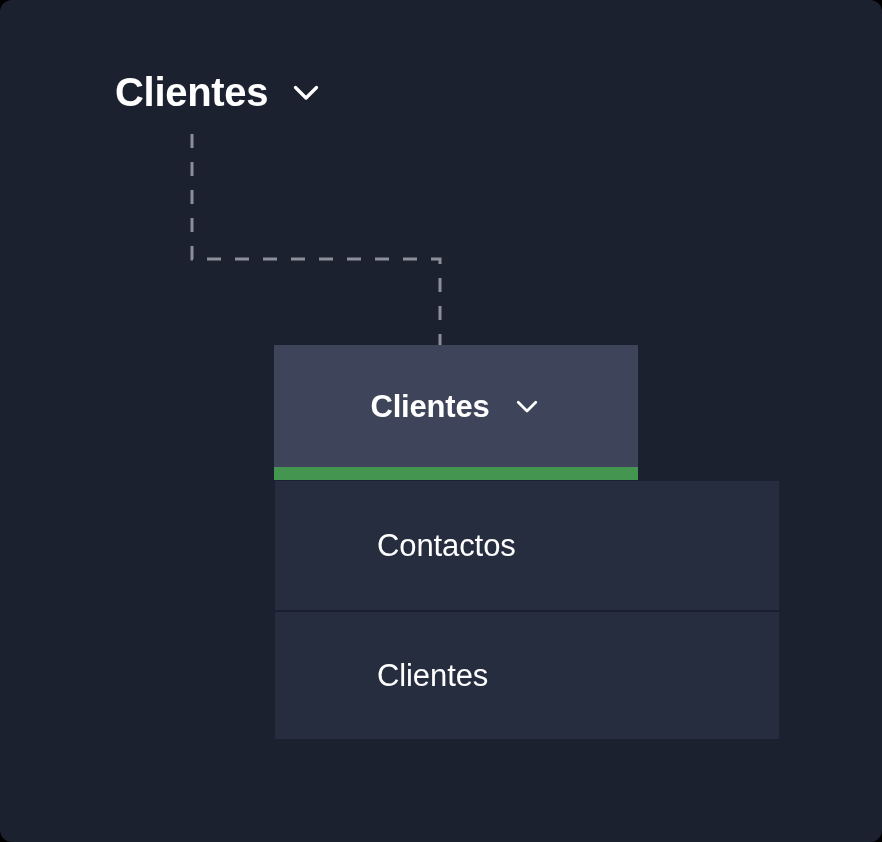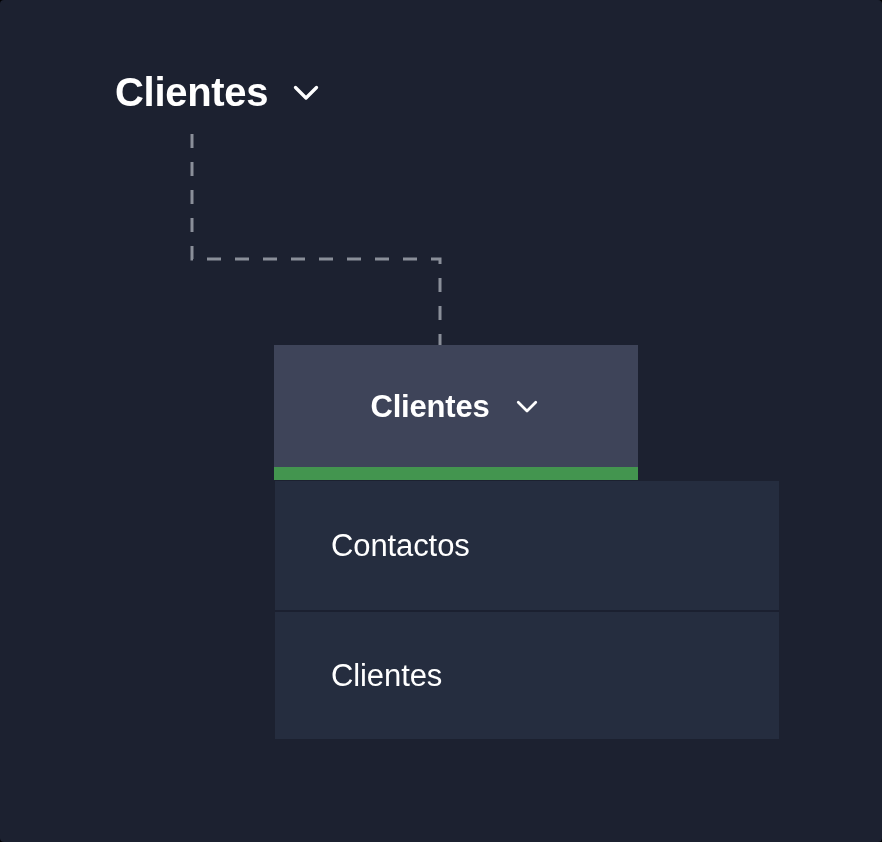--- a/index.html
+++ b/index.html
@@ -13,21 +13,21 @@
     overflow: hidden;
     font-family: "Liberation Sans", sans-serif;
     -webkit-font-smoothing: antialiased;
   }
 
   #app-root {
     position: relative;
     width: 882px;
     height: 842px;
     background: #1c2130;
-    border-radius: 4px;
+    border-radius: 12px;
     overflow: hidden;
   }
 
   
   .nav-root {
     position: absolute;
     left: 115px;
     top: 72px;
     display: flex;
     align-items: center;
@@ -94,21 +94,21 @@
     position: absolute;
     left: 1px;
     top: 136px;
     width: 504px;
     background: #252d3f;
   }
   .menu-item {
     height: 129px;
     display: flex;
     align-items: center;
-    padding-left: 56px;
+    padding-left: 102px;
     box-sizing: border-box;
     cursor: pointer;
   }
   .menu-item + .menu-item {
     border-top: 2px solid #1b2030;
   }
   .menu-item-label {
     font-size: 31px;
     font-weight: normal;
     color: #ffffff;

